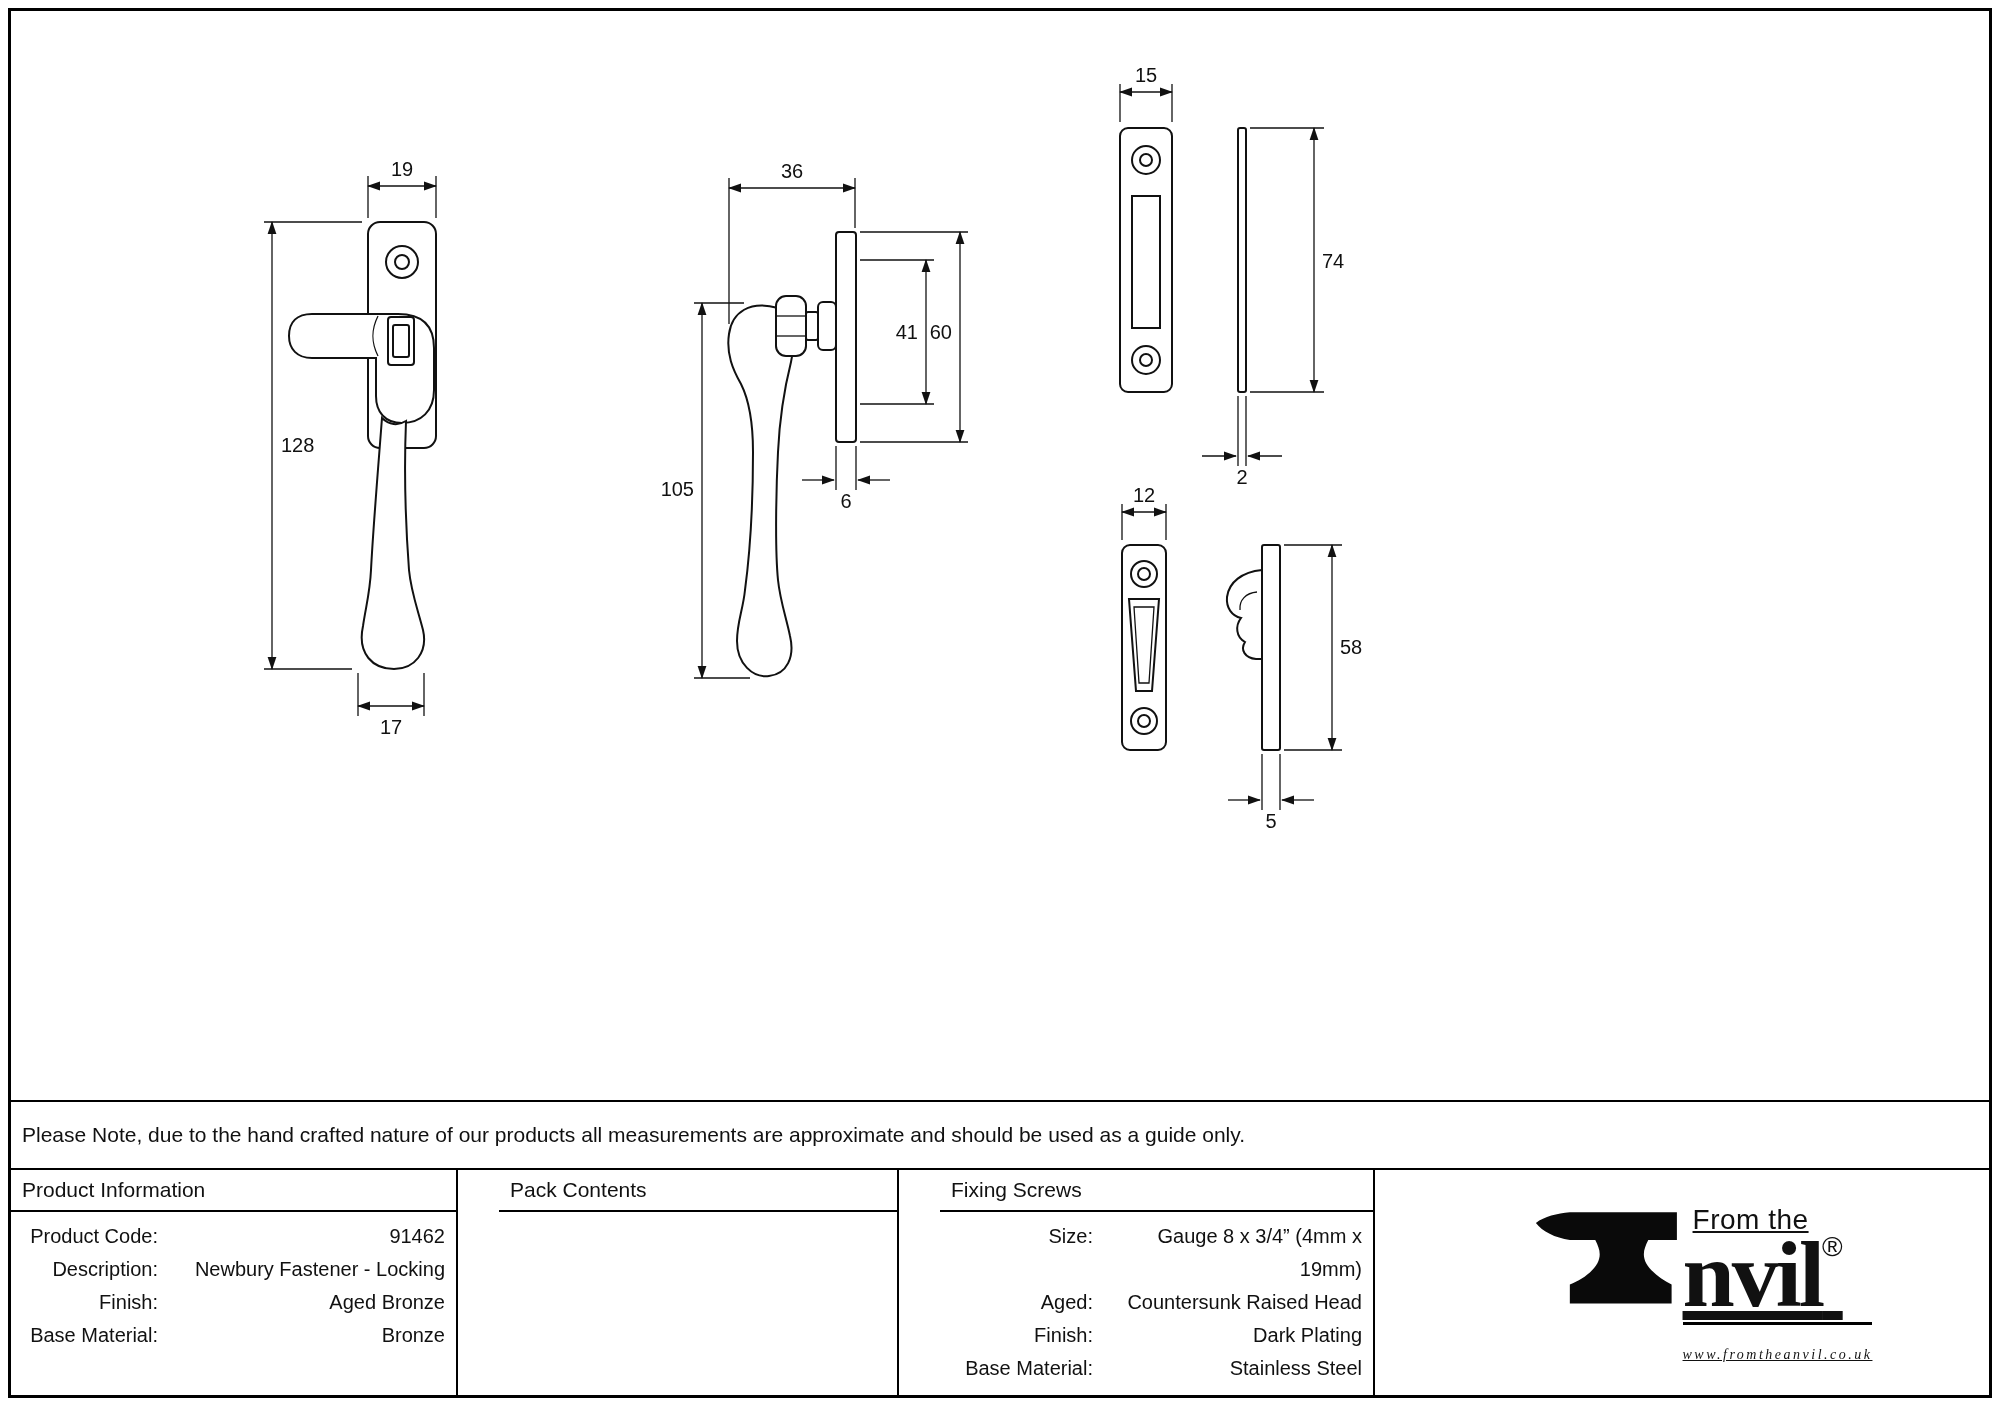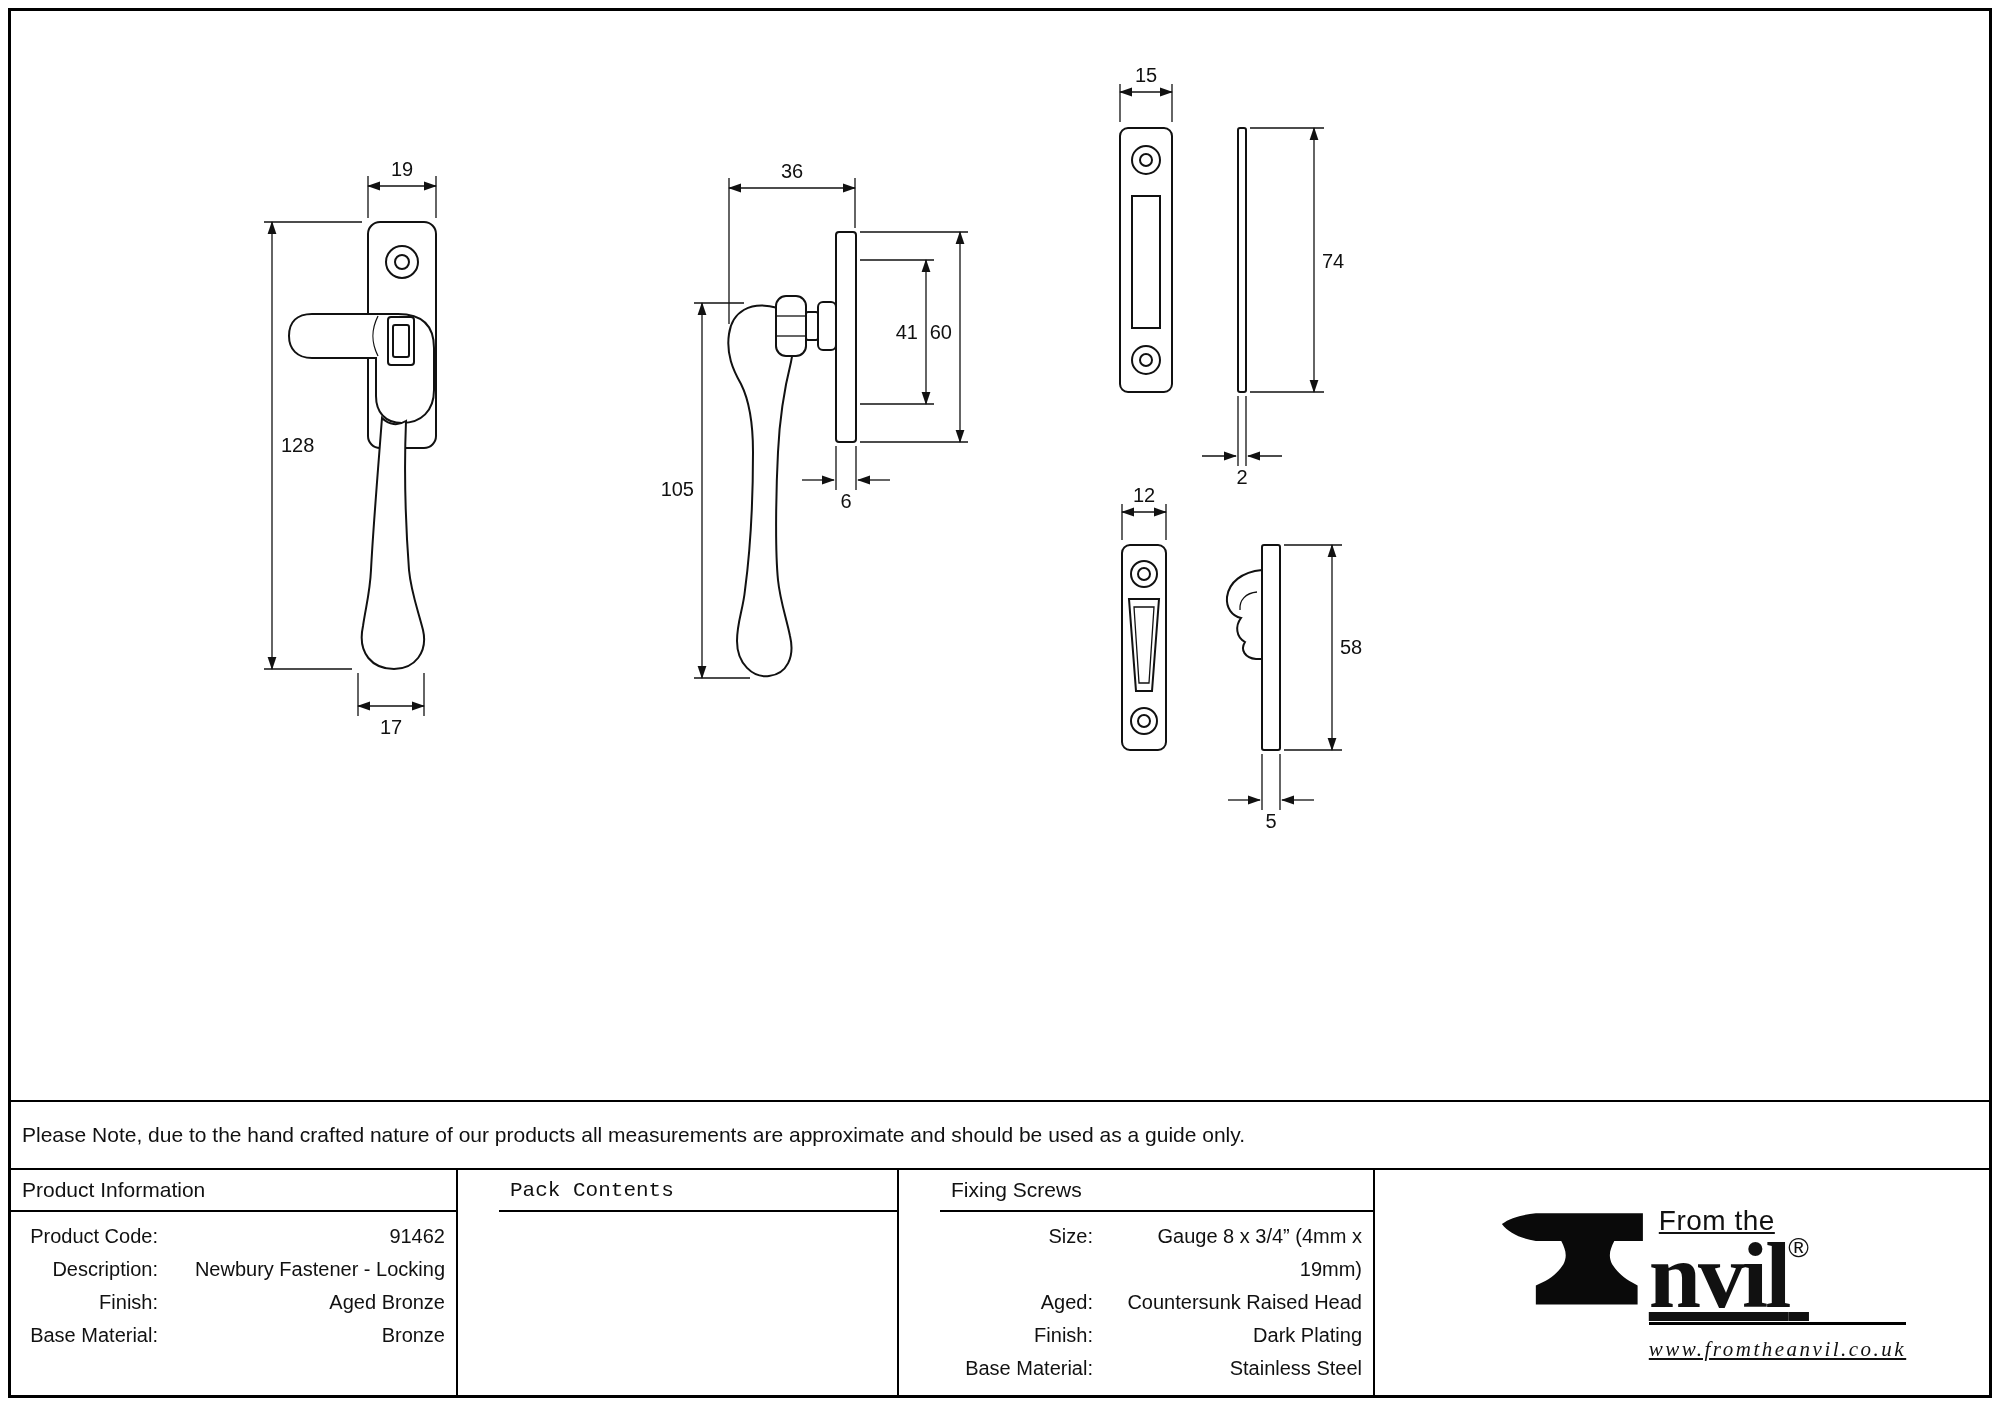--- a/index.html
+++ b/index.html
@@ -15,40 +15,40 @@
   text.d.start{text-anchor:start;}
   text.d.end{text-anchor:end;}
 
   
   .bottom{position:absolute;left:11px;right:11px;top:1100px;bottom:11px;display:flex;flex-direction:column;}
   .note-row{border-top:2px solid #000;border-bottom:2px solid #000;height:42px;flex:0 0 42px;
             display:flex;align-items:center;padding:12px 11px;font-size:21px;}
   .cols{flex:1;display:flex;min-height:0;gap:41px;}
   .col{border-right:2px solid #000;display:flex;flex-direction:column;}
   .c1{width:445px;}
-  .c2{width:398px;font-family:Liberation Mono, monospace;}
+  .c2{width:398px;}
   .c3{width:433px;}
   .c4{flex:1;border-right:none;align-items:center;justify-content:center;text-decoration:underline;}
   .col-header{height:40px;flex:0 0 40px;border-bottom:2px solid #000;display:flex;align-items:center;
               padding:0 11px;font-size:21px;}
   .col-body{flex:1;padding:8px 11px;font-size:20px;text-align:right;}
   .kv{display:grid;grid-template-columns:136px 1fr;line-height:33px;}
   .c3 .kv{grid-template-columns:142px 1fr;}
   .pack-item{line-height:33px;}
 
   
   .logo-wrap{display:flex;flex-direction:column;align-items:flex-start;}
   .logo-row{display:flex;align-items:flex-start;}
   .anvil{width:150px;height:106px;margin-top:4px;}
   .logo-text{display:flex;flex-direction:column;}
   .fromthe{font-size:28px;margin:2px 0 0 10px;letter-spacing:.5px;}
   .nvil{font-family:"Liberation Serif",serif;font-weight:bold;font-size:94px;line-height:.82;letter-spacing:-3px;}
   .reg{font-family:"Liberation Sans",sans-serif;font-weight:normal;font-size:28px;letter-spacing:0;vertical-align:50px;}
-  .logo-url{border-top:3px solid #000;margin-top:8px;padding-top:12px;font-family:"Liberation Serif",serif;
-            font-style:italic;font-size:21px;letter-spacing:2.5px;white-space:nowrap;}
+  .logo-url{border-top:3px solid #000;margin-top:8px;padding-top:22px;font-family:"Liberation Serif",serif;
+            font-style:italic;font-size:14px;letter-spacing:2.5px;white-space:nowrap;}
 </style>
 </head>
 <body>
 
 <div class="page">
   <div class="frame"></div>
 
   <svg class="drawing" width="2000" height="1100" viewBox="0 0 2000 1100">
     <defs>
       <marker id="arr" viewBox="0 0 10 8" refX="9.3" refY="4" markerWidth="10" markerHeight="8" orient="auto-start-reverse">

